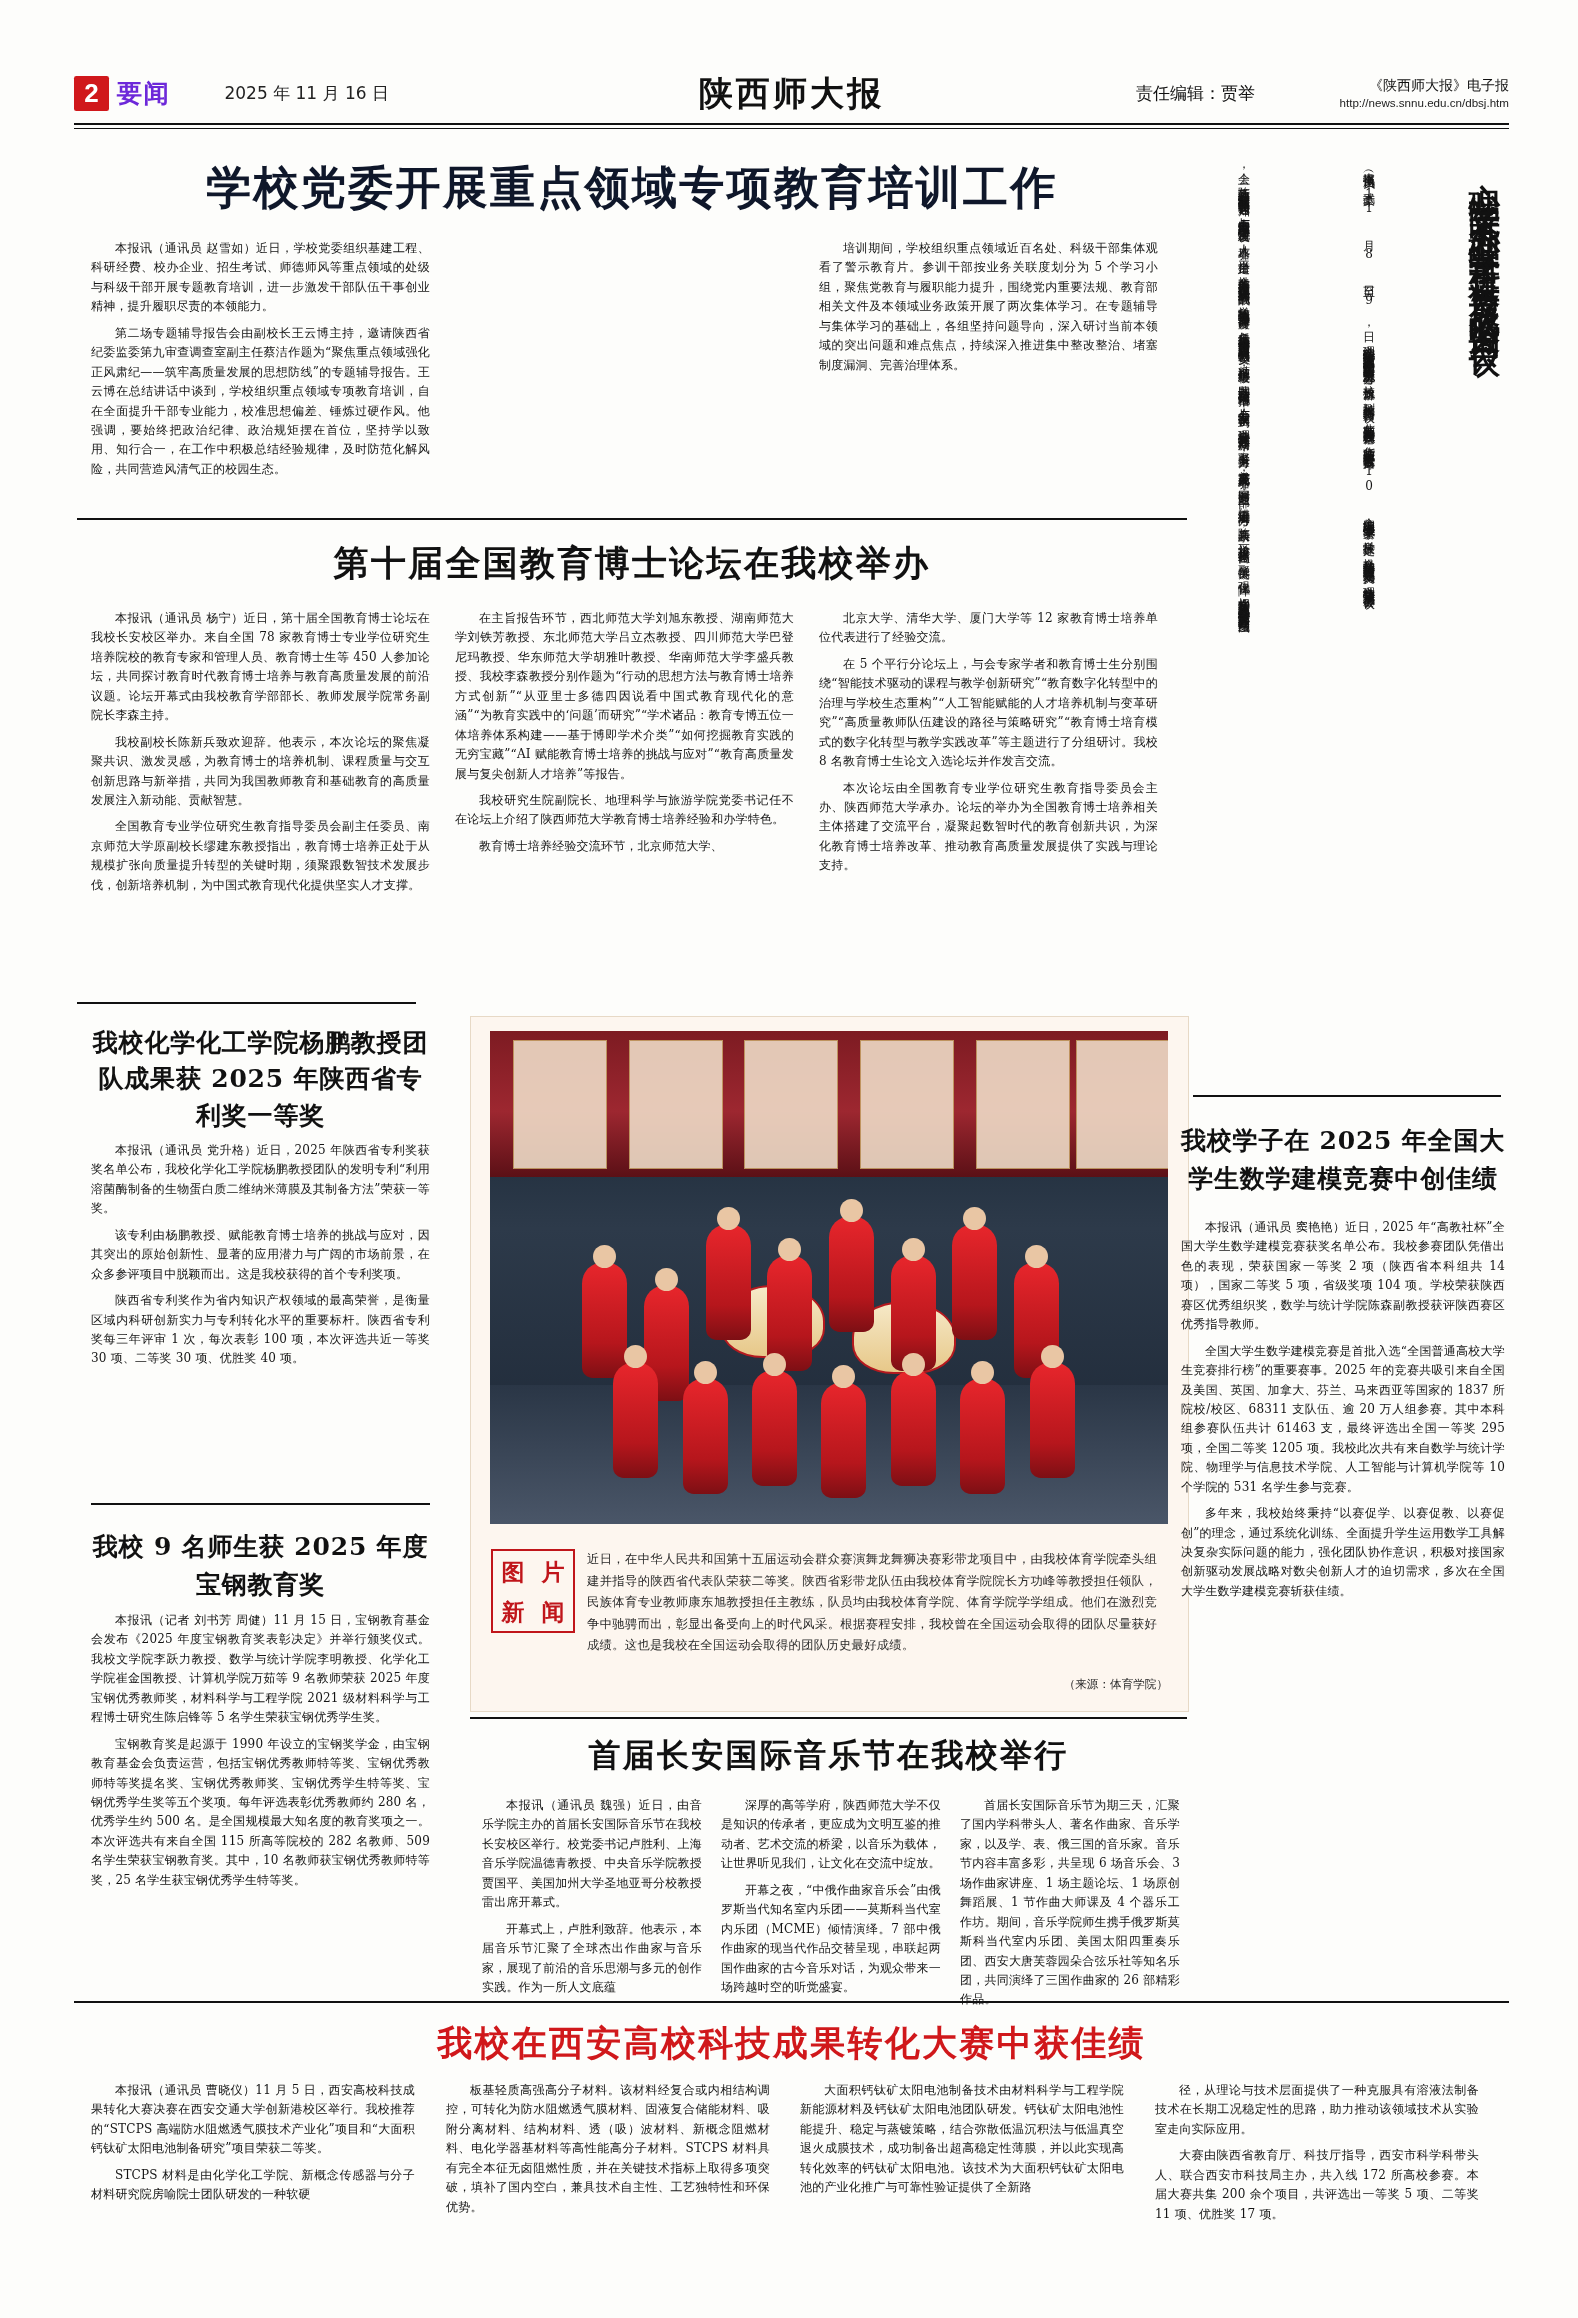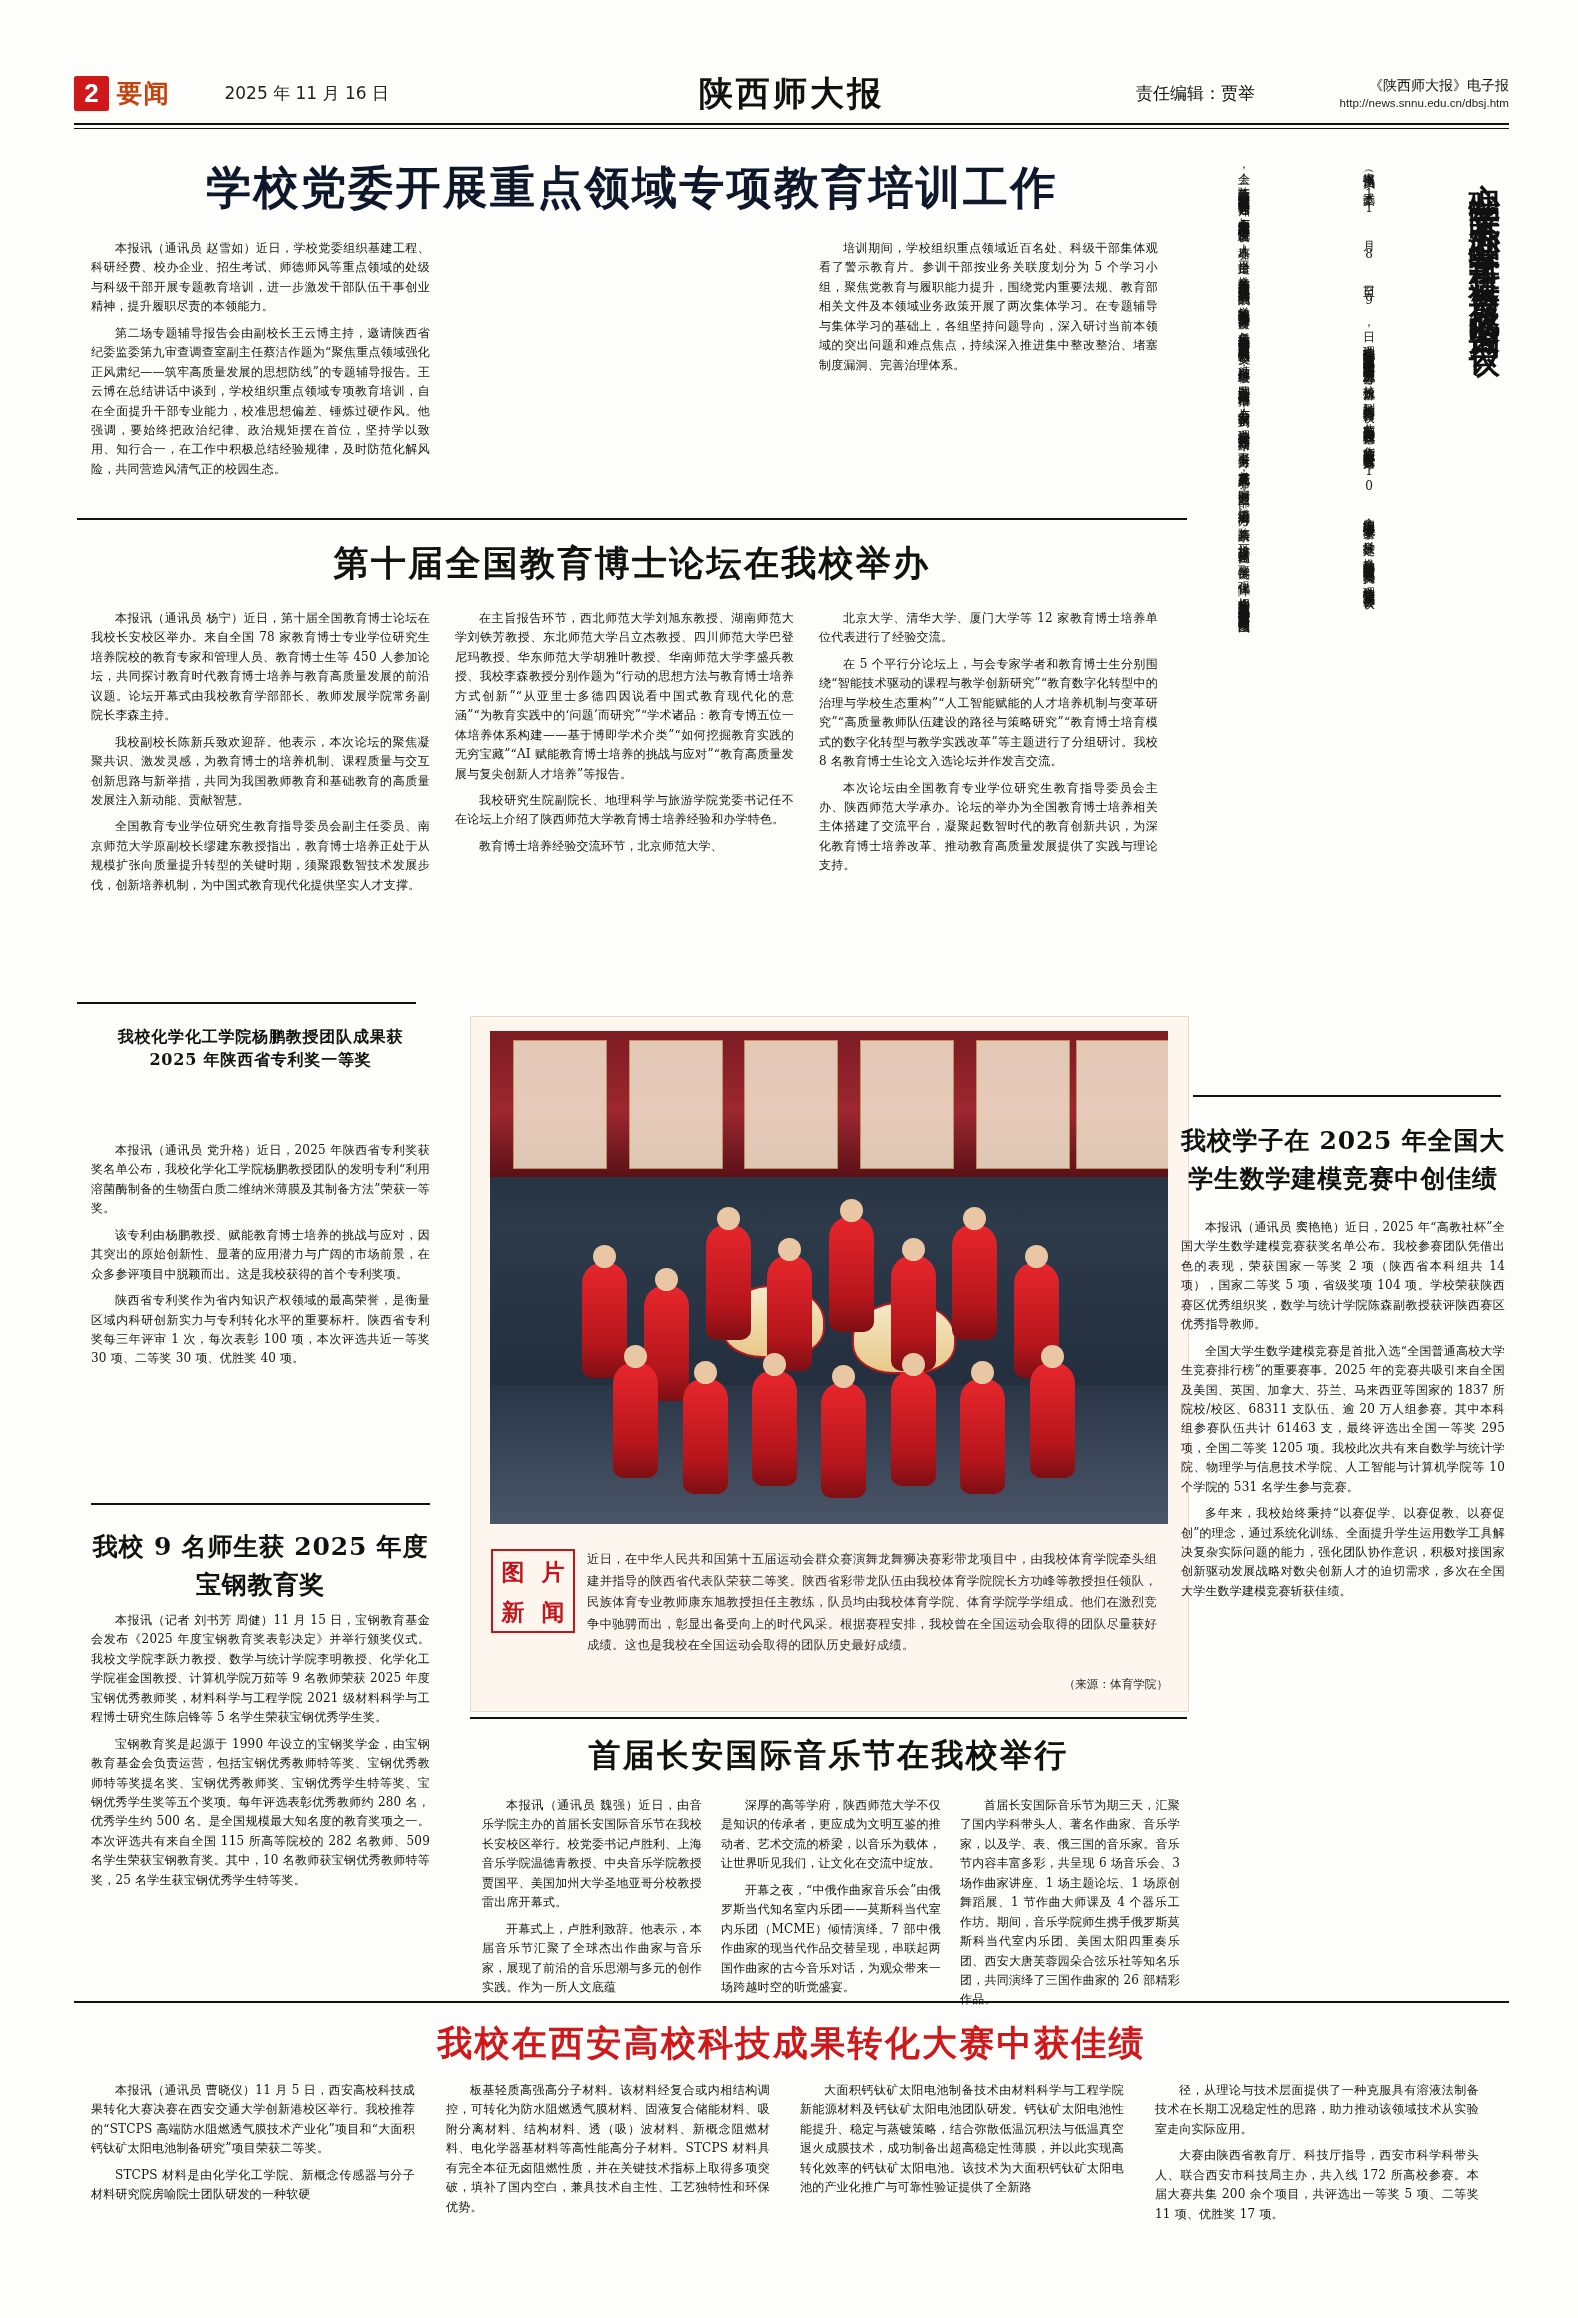--- a/index.html
+++ b/index.html
@@ -20,21 +20,21 @@
     position:absolute;left:74px;top:65px;width:1435px;height:57px;
     display:flex;align-items:center;
   }
   .pagenum{
     width:35px;height:35px;background:#d0181b;color:#fff;
     font-family:"Liberation Sans",sans-serif;font-weight:bold;font-size:26px;
     display:flex;align-items:center;justify-content:center;border-radius:2.3px;
   }
   .section-name{
     margin-left:7.7px;font-size:25.4px;font-weight:bold;letter-spacing:1.5px;
-    font-family:"DejaVu Sans",sans-serif;color:#c2410c;
+    font-family:"DejaVu Sans",sans-serif;color:#6d28d9;
   }
   .issue-date{
     margin-left:54px;font-size:17px;color:#222;font-family:"DejaVu Sans",sans-serif;
   }
   .paper-title{
     position:absolute;left:50%;transform:translateX(-50%);
     font-size:34px;font-weight:bold;letter-spacing:3.1px;
     font-family:"DejaVu Serif",serif;color:#111;
     white-space:nowrap;
   }
@@ -87,21 +87,21 @@
   }
   .a2-c1{left:91px;top:609px;width:339px;}
   .a2-c2{left:455px;top:609px;width:339px;}
   .a2-c3{left:819px;top:609px;width:339px;}
 
   .divider{position:absolute;background:#111;}
 
   
   .h3{
     position:absolute;left:91px;top:1025px;width:339px;text-align:center;
-    font-size:16px;font-weight:bold;line-height:1.45;letter-spacing:0.8px;color:#111;
+    font-size:25px;font-weight:bold;line-height:1.45;letter-spacing:0.8px;color:#111;
   }
   .a3{left:91px;top:1141px;width:339px;}
   .h4{
     position:absolute;left:91px;top:1528px;width:339px;text-align:center;
     font-size:25px;font-weight:bold;line-height:1.5;letter-spacing:0.8px;color:#111;
   }
   .a4{left:91px;top:1611px;width:339px;}
 
   
   .photo-wrap{

